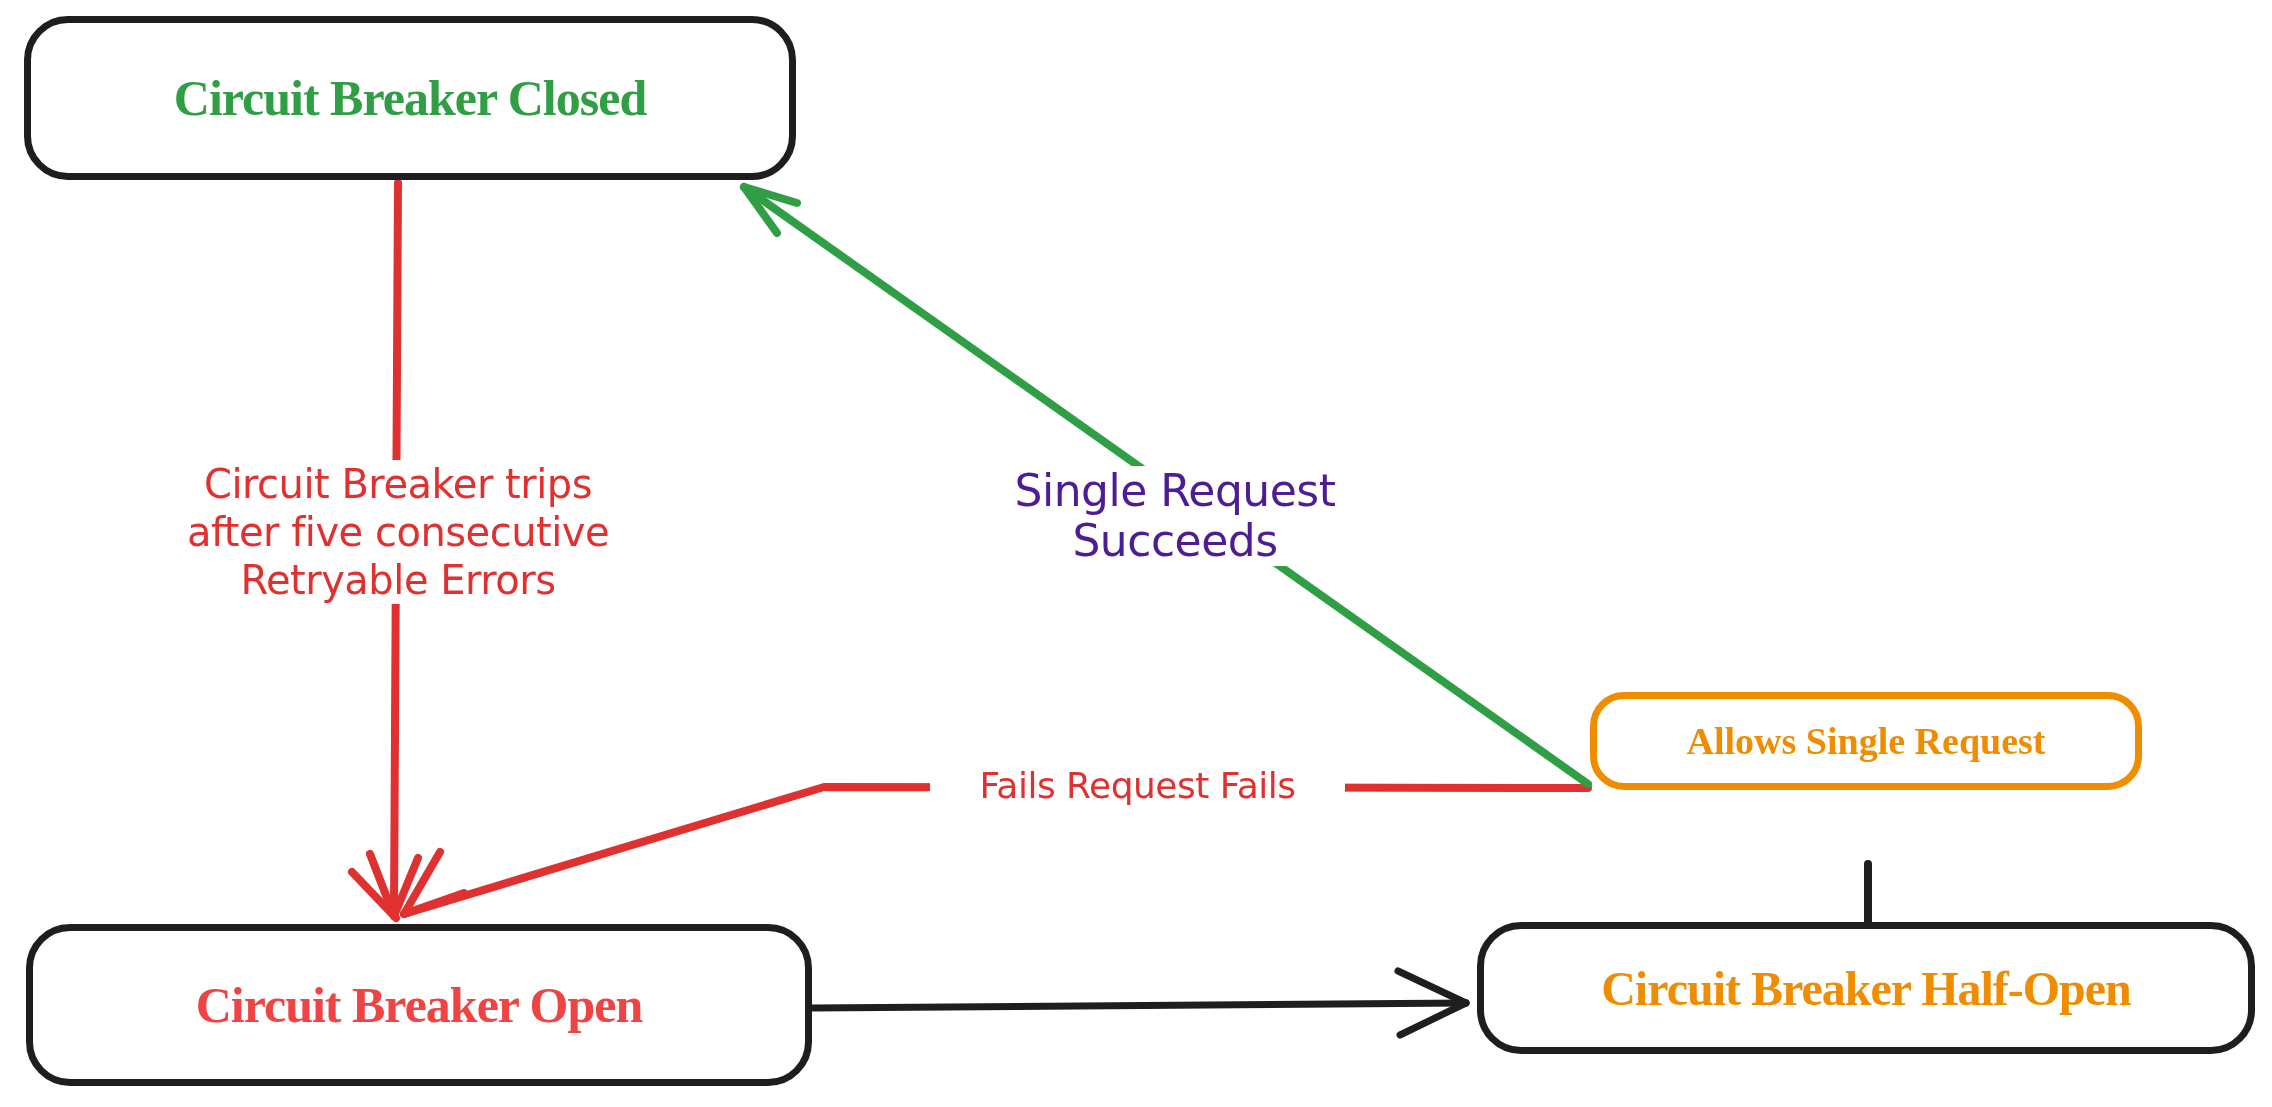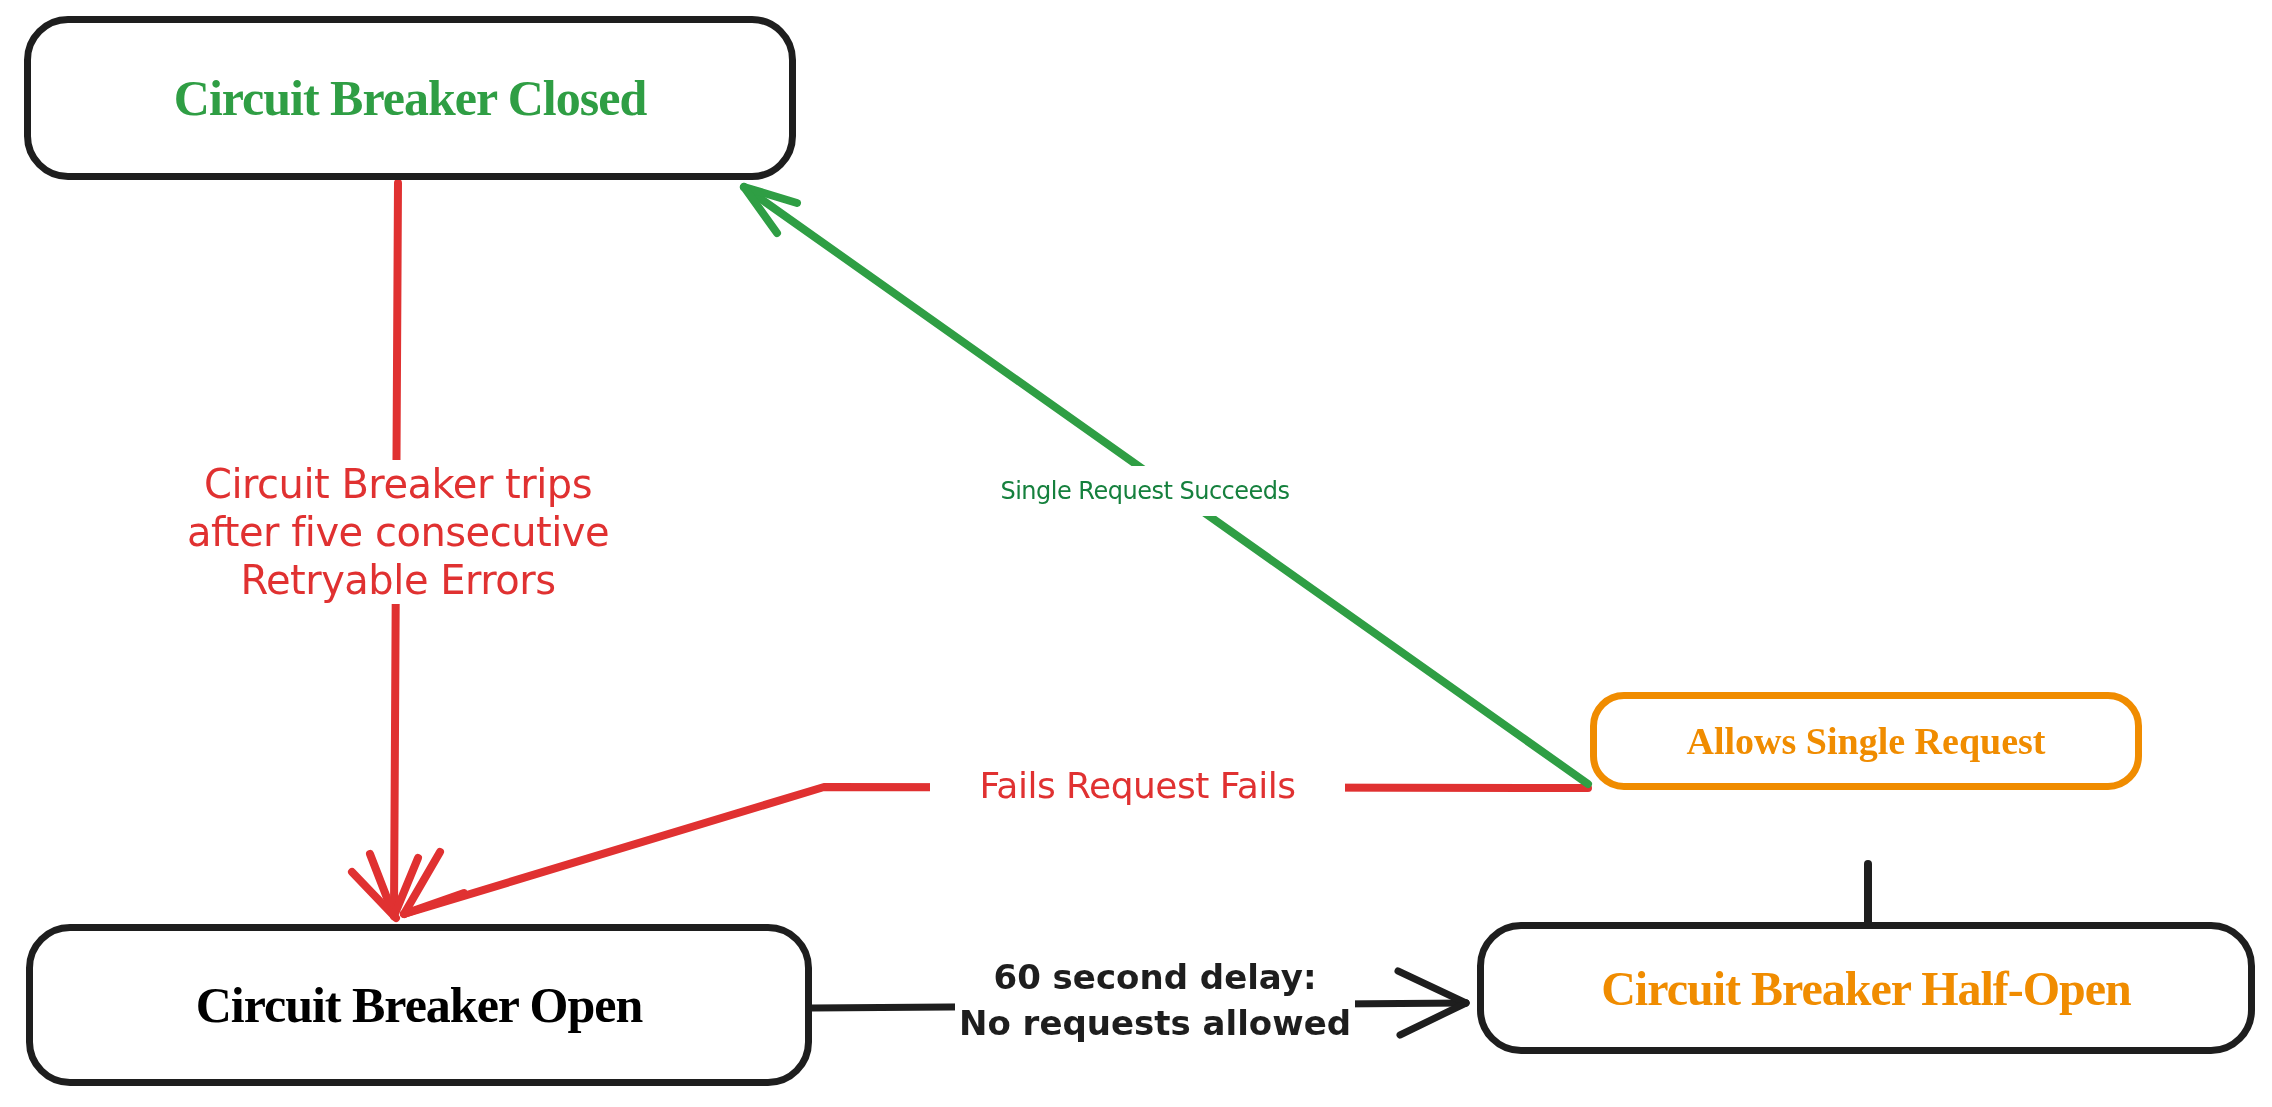--- a/index.html
+++ b/index.html
@@ -39,31 +39,31 @@
     white-space: pre-line;
     z-index: 3;
     letter-spacing: -0.5px;
   }
   #node-closed   { left: 24px;  top: 16px;  width: 772px; height: 164px; }
   #node-open     { left: 26px;  top: 924px; width: 786px; height: 162px; }
   #node-halfopen { left: 1477px; top: 922px; width: 778px; height: 132px; }
   #node-allows   { left: 1590px; top: 692px; width: 552px; height: 98px; }
 
   #node-closed .node-title   { color: #2f9e44; font-size: 50px; }
-  #node-open .node-title     { color: #000000; font-size: 50px; }
+  #node-open .node-title     { color: #ef4444; font-size: 50px; }
   #node-halfopen .node-title { color: #f08c00; font-size: 48px; }
   #node-allows .node-title   { color: #f08c00; font-size: 38px; letter-spacing: 0; }
 
   #label-trip {
     left: 178px; top: 460px; width: 440px;
     color: #e03131; font-size: 40px; line-height: 48px;
   }
   #label-succeeds {
-    left: 905px; top: 466px; width: 480px;
-    color: #15803d; font-size: 24px; line-height: 50px;
+    left: 935px; top: 466px; width: 480px;
+    color: #4c1d95; font-size: 44px; line-height: 50px;
   }
   #label-fails {
     left: 930px; top: 760px; width: 415px;
     color: #e03131; font-size: 36px; line-height: 52px;
   }
   #label-delay {
     left: 955px; top: 954px; width: 400px;
     color: #1e1e1e; font-size: 34px; font-weight: bold; line-height: 46px;
     letter-spacing: 0;
   }
@@ -122,16 +122,14 @@
   </div>
 
   <div class="edge-label" id="label-trip">Circuit Breaker trips
 after five consecutive
 Retryable Errors</div>
 
   <div class="edge-label" id="label-succeeds">Single Request Succeeds</div>
 
   <div class="edge-label" id="label-fails">Fails Request Fails</div>
 
-  <div class="edge-label" id="label-delay">60 second delay:
-No requests allowed</div>
 
 </div>
 
 </body></html>

